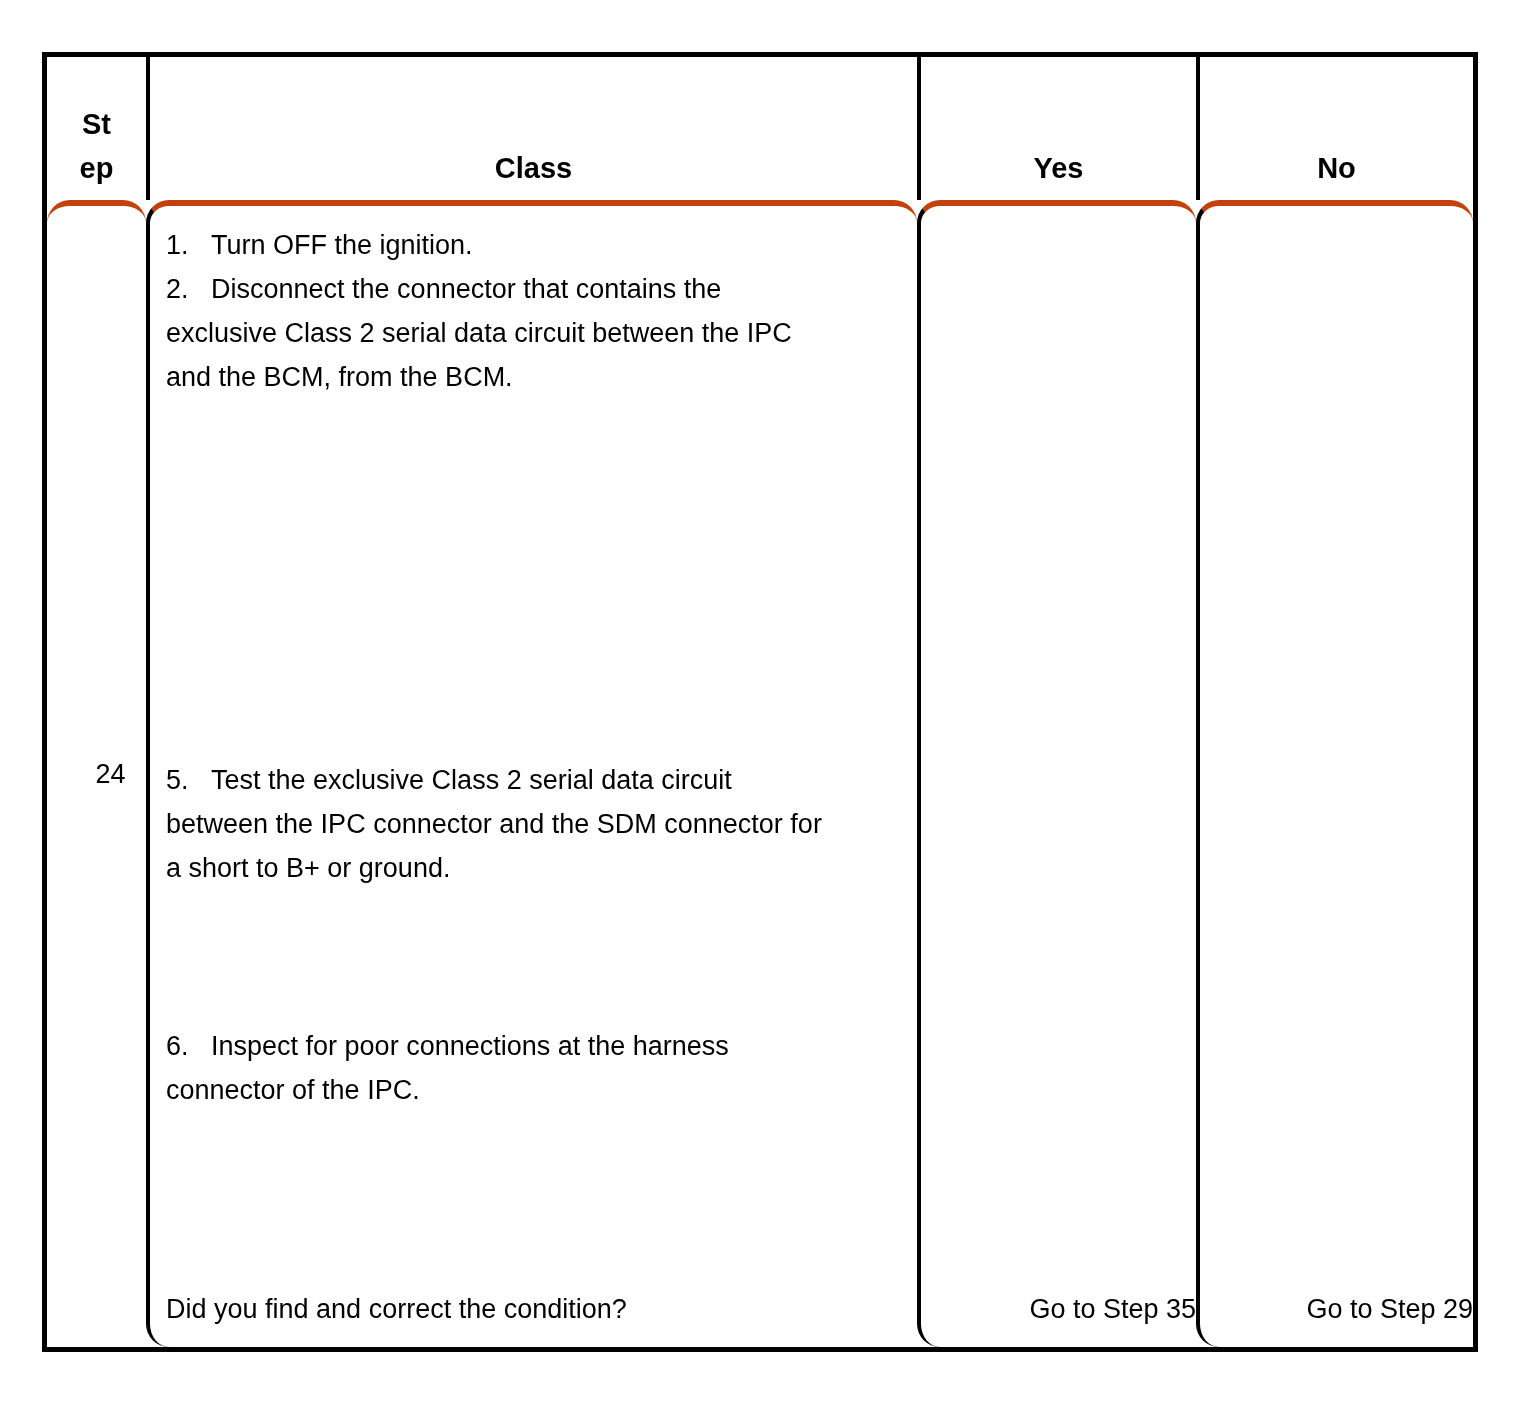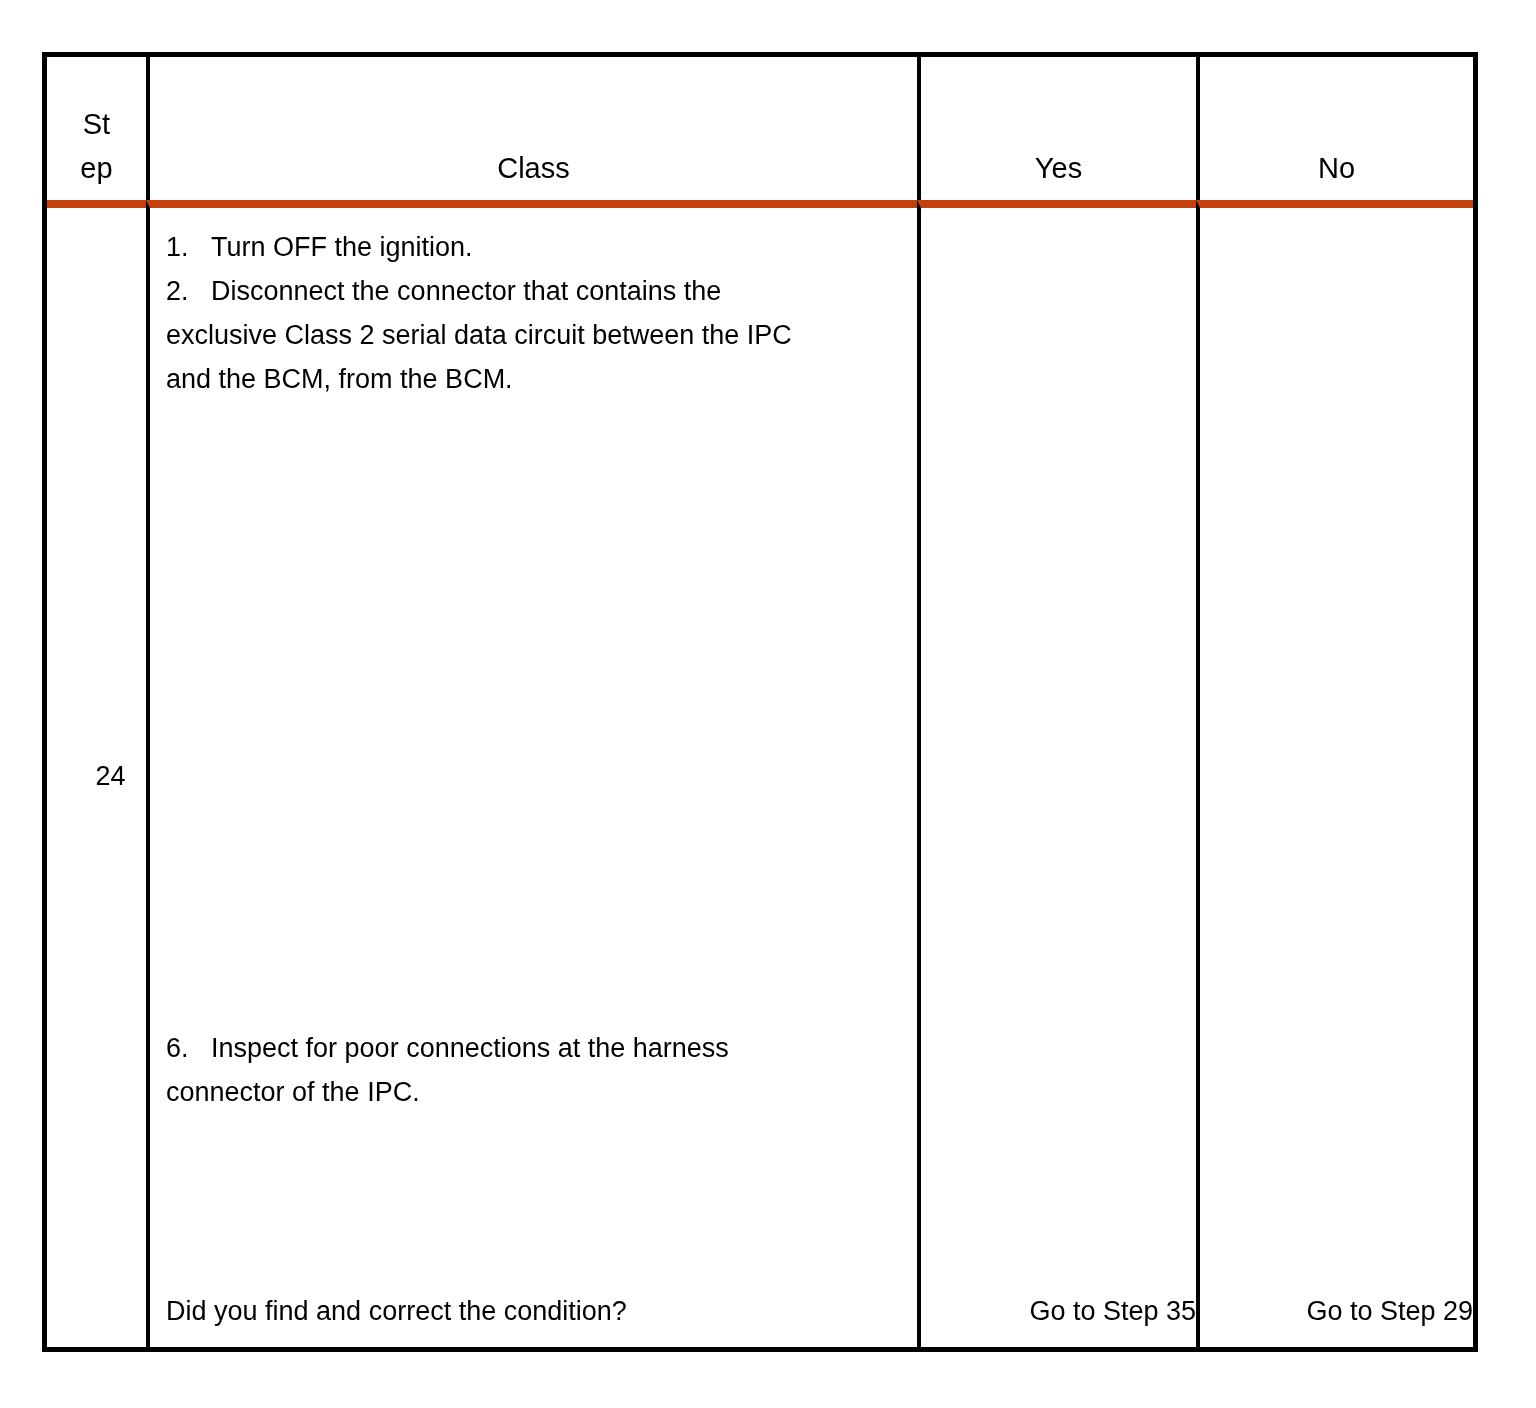--- a/index.html
+++ b/index.html
@@ -27,28 +27,28 @@
     display: grid;
     grid-template-columns: 99px 771px 279px 277px;
     grid-template-rows: 143px 1147px;
   }
   .cell {
     box-sizing: border-box;
     position: relative;
     background: #ffffff;
   }
   .col-divider { border-left: 4px solid #000000; }
-  .row-divider { border-top: 8px solid #c2410c; }
+  .row-divider { border-top: 6px solid #c2410c; border-radius: 23px; }
   .header-cell {
     display: flex;
     flex-direction: column;
     justify-content: flex-end;
     align-items: center;
     padding-bottom: 10px;
-    font-weight: normal;
+    font-weight: bold;
     font-size: 29px;
     line-height: 44px;
     text-align: center;
   }
   .ml { white-space: pre-line; }
   .body-text {
     font-size: 27px;
     line-height: 44px;
   }
   .action-group {
@@ -100,20 +100,23 @@
 
     <div class="cell row-divider body-text">
       <div class="step-number">24</div>
     </div>
 
     <div class="cell col-divider row-divider body-text">
       <div class="action-group ml g1">1.&nbsp;&nbsp;&nbsp;Turn OFF the ignition.
 2.&nbsp;&nbsp;&nbsp;Disconnect the connector that contains the
 exclusive Class 2 serial data circuit between the IPC
 and the BCM, from the BCM.</div>
+      <div class="action-group ml g3">5.&nbsp;&nbsp;&nbsp;Test the exclusive Class 2 serial data circuit
+between the IPC connector and the SDM connector for
+a short to B+ or ground.</div>
       <div class="action-group ml g4">6.&nbsp;&nbsp;&nbsp;Inspect for poor connections at the harness
 connector of the IPC.</div>
       <div class="action-group question-line">Did you find and correct the condition?</div>
     </div>
 
     <div class="cell col-divider row-divider body-text">
       <div class="result-line">Go to Step 35</div>
     </div>
 
     <div class="cell col-divider row-divider body-text">

